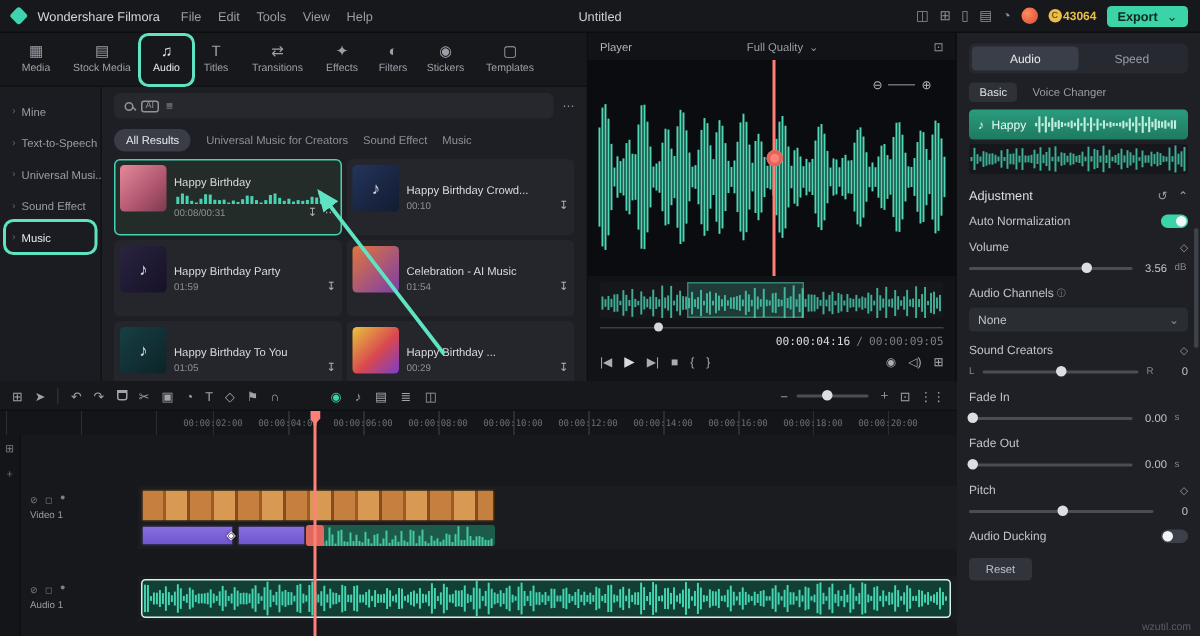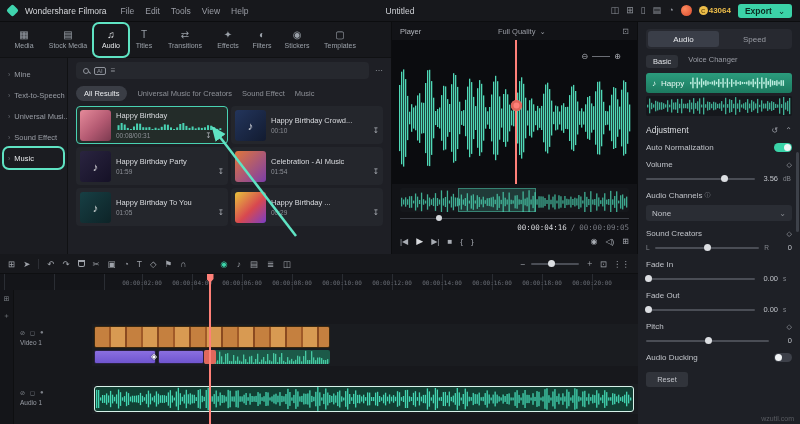--- a/index.html
+++ b/index.html
@@ -47,21 +47,21 @@
   .search-input{flex:1;height:17px;background:#26282e;border-radius:4px;display:flex;align-items:center;gap:5px;padding:0 7px}
   .i-search{width:6px;height:6px;border:1.2px solid #8f939b;border-radius:50%;position:relative;flex:none}
   .i-search::after{content:"";position:absolute;width:3px;height:1.2px;background:#8f939b;transform:rotate(45deg);right:-3px;bottom:-1px}
   .search-input input{flex:1;background:transparent;border:none;outline:none;color:#c6c9ce;font-size:8px;font-family:inherit;min-width:0}
   .ai-badge{font-size:6px;border:1px solid #8f939b;border-radius:2px;padding:0 2px;color:#8f939b;flex:none}
   .sr-ic{color:#8f939b;font-size:8px;flex:none}
   .chips{display:flex;align-items:center;gap:10px;margin:7px 0 6px;height:14px}
   .chip{font-size:7.5px;color:#8d9097;white-space:nowrap}
   .chip.active{background:#3a3d45;color:#e8eaed;padding:3px 8px;border-radius:9px}
   .grid{display:grid;grid-template-columns:1fr 1fr;gap:3px}
-  .card{background:#24262c;border-radius:4px;padding:3px;display:flex;gap:5px;height:38px;position:relative;border:1px solid transparent;min-width:0}
+  .card{background:#24262c;border-radius:4px;padding:3px;display:flex;gap:5px;height:51px;position:relative;border:1px solid transparent;min-width:0}
   .card.selected{border-color:#49d2b2;background:#232c29}
   .art{width:31px;height:31px;border-radius:3px;flex:none;display:flex;align-items:center;justify-content:center;color:rgba(255,255,255,.85);font-size:11px}
   .art-1{background:linear-gradient(135deg,#e58a9a,#b45a72 55%,#7c3a50)}
   .art-2{background:linear-gradient(135deg,#23355c,#121b30)}
   .art-3{background:linear-gradient(135deg,#2a2440,#151126)}
   .art-4{background:linear-gradient(135deg,#e0763c,#7c3ea8)}
   .art-5{background:linear-gradient(135deg,#173f44,#0d2327)}
   .art-6{background:linear-gradient(135deg,#e8c33c,#d8484f 55%,#7a3ec8)}
   .card-body{flex:1;min-width:0;display:flex;flex-direction:column;justify-content:center;gap:2px}
   .card-title{font-size:7.5px;color:#d9dbdf;white-space:nowrap;overflow:hidden;text-overflow:ellipsis}
@@ -94,21 +94,21 @@
   .p-time{display:flex;justify-content:flex-end;gap:4px;padding:0 8px;font-size:7.5px;font-family:"DejaVu Sans Mono",monospace;color:#7a7d85;height:11px;align-items:center}
   .p-time .cur{color:#d9dbdf}
   .p-controls{display:flex;align-items:center;padding:3px 8px 0;gap:8px;font-size:8px;color:#a9adb4}
   .p-controls .play{color:#d9dbdf;font-size:9px}
   .p-controls .rgt{margin-left:auto;display:flex;gap:8px;align-items:center}
 
   
   .rp-tabs{display:flex;background:#272930;border-radius:4px;padding:2px;height:20px}
   .rp-tab{flex:1;display:flex;align-items:center;justify-content:center;font-size:8px;color:#9a9da5;border-radius:3px}
   .rp-tab.active{background:#3a3e48;color:#e9ebee}
-  .rp-subtabs{display:flex;gap:10px;align-items:flex-start;margin:6px 0 5px;font-size:7.5px;color:#9a9da5}
+  .rp-subtabs{display:flex;gap:10px;align-items:center;margin:6px 0 5px;font-size:7.5px;color:#9a9da5}
   .rp-subtab.active{background:#2e3138;padding:2px 7px;border-radius:3px;color:#e2e4e8}
   .rp-clip{height:20px;border-radius:3px;background:linear-gradient(180deg,#2b9c7d,#1d7a60);display:flex;align-items:center;gap:5px;padding:0 6px;color:#eafaf4;font-size:8px}
   .rp-clip .wave{height:12px;flex:1}
   .rp-waveband{height:20px;margin-top:3px;background:#15171c;border-radius:2px;overflow:hidden}
   .rp-section-h{display:flex;align-items:center;margin-top:9px;font-size:8.5px;color:#dcdee2;gap:6px}
   .rp-section-h .hic{margin-left:auto;display:flex;gap:7px;color:#9a9da5;font-size:8px}
   .rp-row{display:flex;align-items:center;margin-top:8px;font-size:8px;color:#c0c3c9}
   .toggle{margin-left:auto;width:18px;height:9px;border-radius:5px;background:#3bd3a8;position:relative;flex:none}
   .toggle::after{content:"";position:absolute;top:1px;right:1px;width:7px;height:7px;border-radius:50%;background:#f2f4f6}
   .toggle.off{background:#3d4049}

